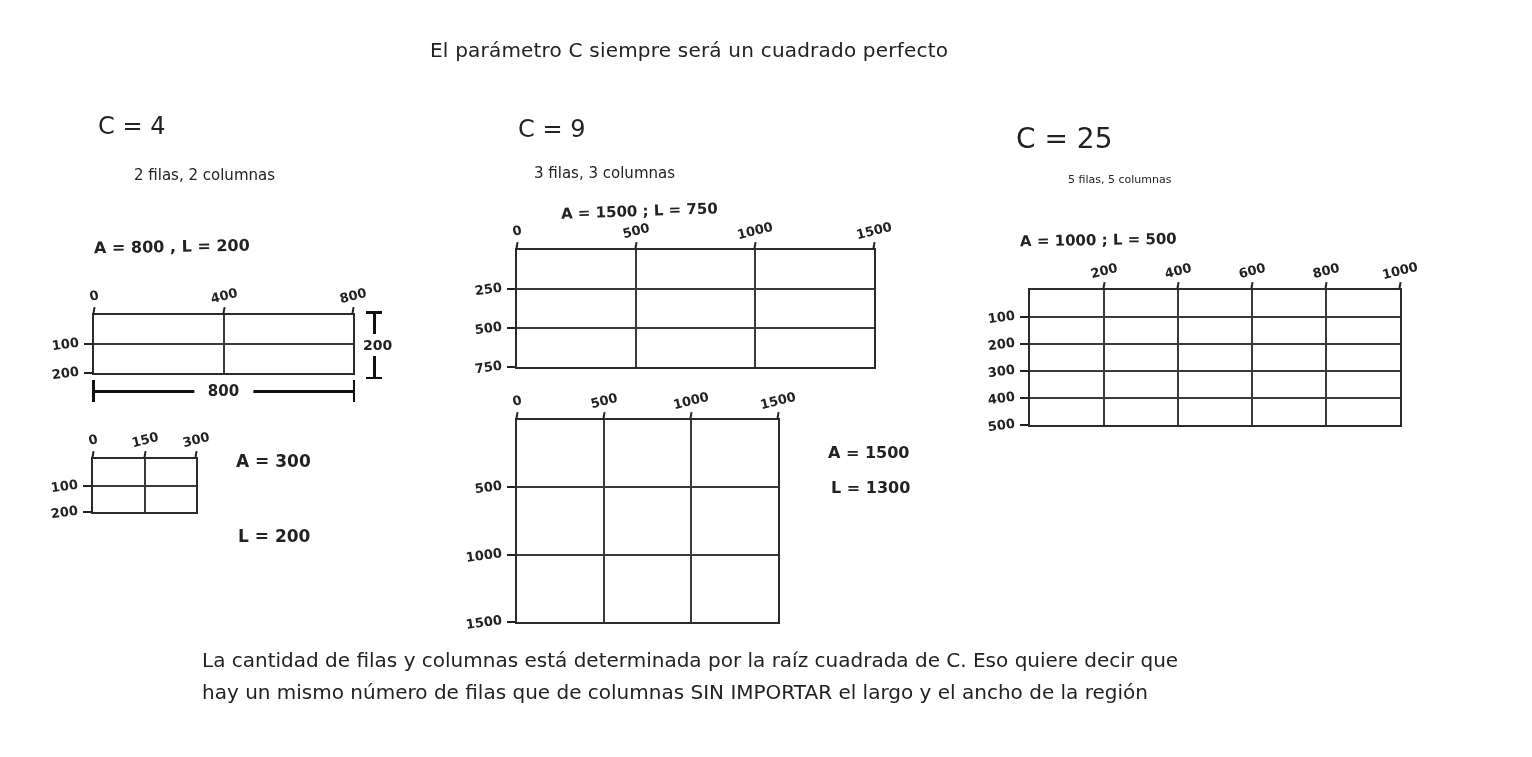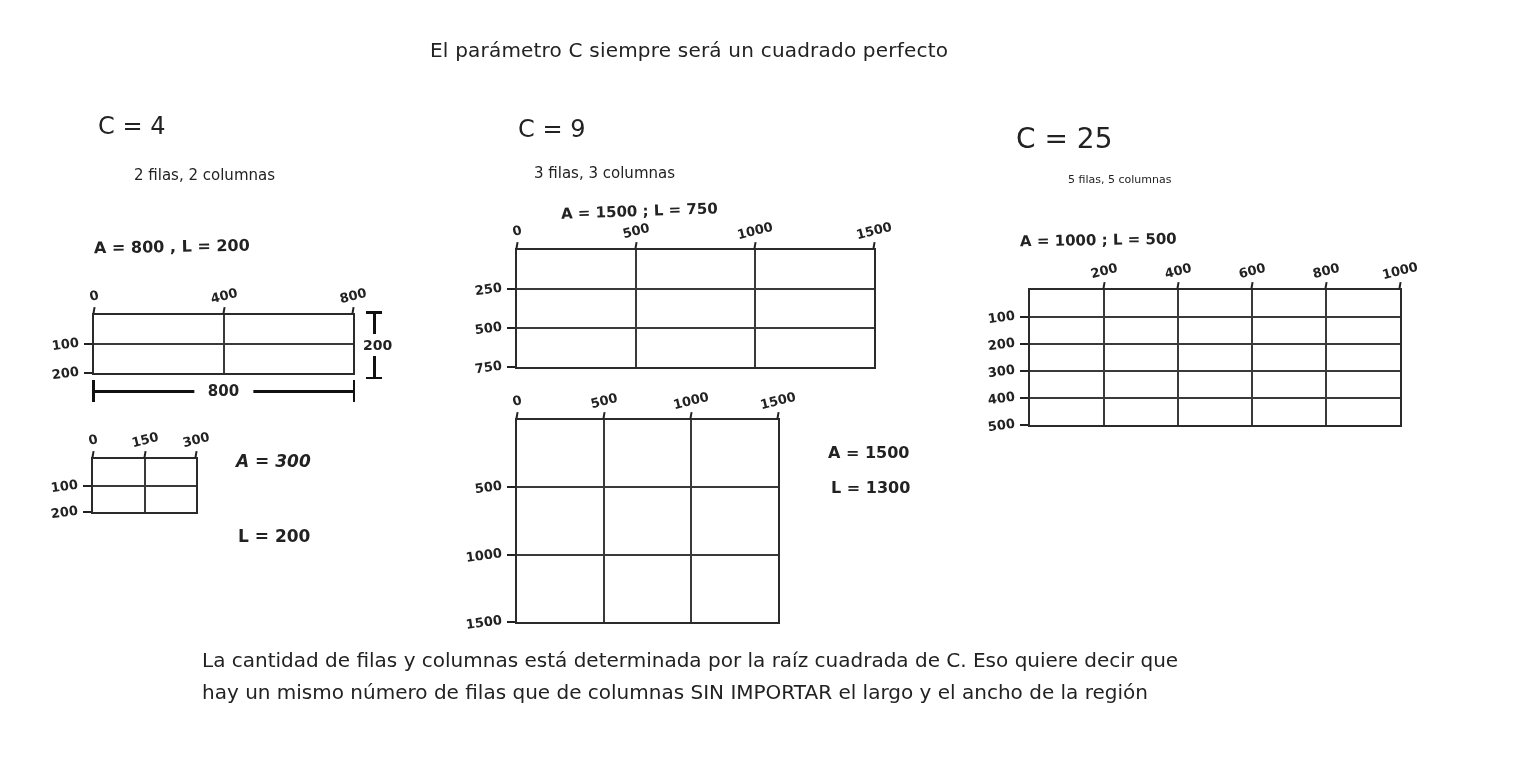--- a/index.html
+++ b/index.html
@@ -8,21 +8,21 @@
   .txt{position:absolute;white-space:nowrap;}
   #title{left:430px;top:38px;font-size:20px;letter-spacing:0.2px;}
   
   #p1-heading{left:98px;top:112px;font-size:24px;}
   #p1-sub{left:134px;top:166px;font-size:15px;}
   #p1-caption{left:94px;top:237px;font-size:16px;font-weight:bold;transform:rotate(-1deg);}
   #p1-grid1{left:92px;top:313px;width:263px;height:62px;}
   #p1-dim-right{position:absolute;left:362px;top:311px;width:26px;height:68px;}
   #p1-dim-bottom{position:absolute;left:92px;top:380px;width:263px;height:22px;}
   #p1-grid2{left:91px;top:457px;width:107px;height:57px;}
-  #p1-a{left:236px;top:451px;font-size:17px;font-weight:bold;font-style:italic;}
+  #p1-a{left:236px;top:451px;font-size:17px;font-weight:bold;}
   #p1-l{left:238px;top:482px;font-size:17px;font-weight:bold;margin-top:44px;}
   
   #p2-heading{left:518px;top:115px;font-size:24px;}
   #p2-sub{left:534px;top:164px;font-size:15px;}
   #p2-caption{left:561px;top:202px;font-size:15px;font-weight:bold;transform:rotate(-2deg);}
   #p2-grid1{left:515px;top:248px;width:361px;height:121px;}
   #p2-grid2{left:515px;top:418px;width:265px;height:206px;}
   #p2-a{left:828px;top:443px;font-size:16px;font-weight:bold;}
   #p2-l{left:831px;top:478px;font-size:16px;font-weight:bold;}
   

